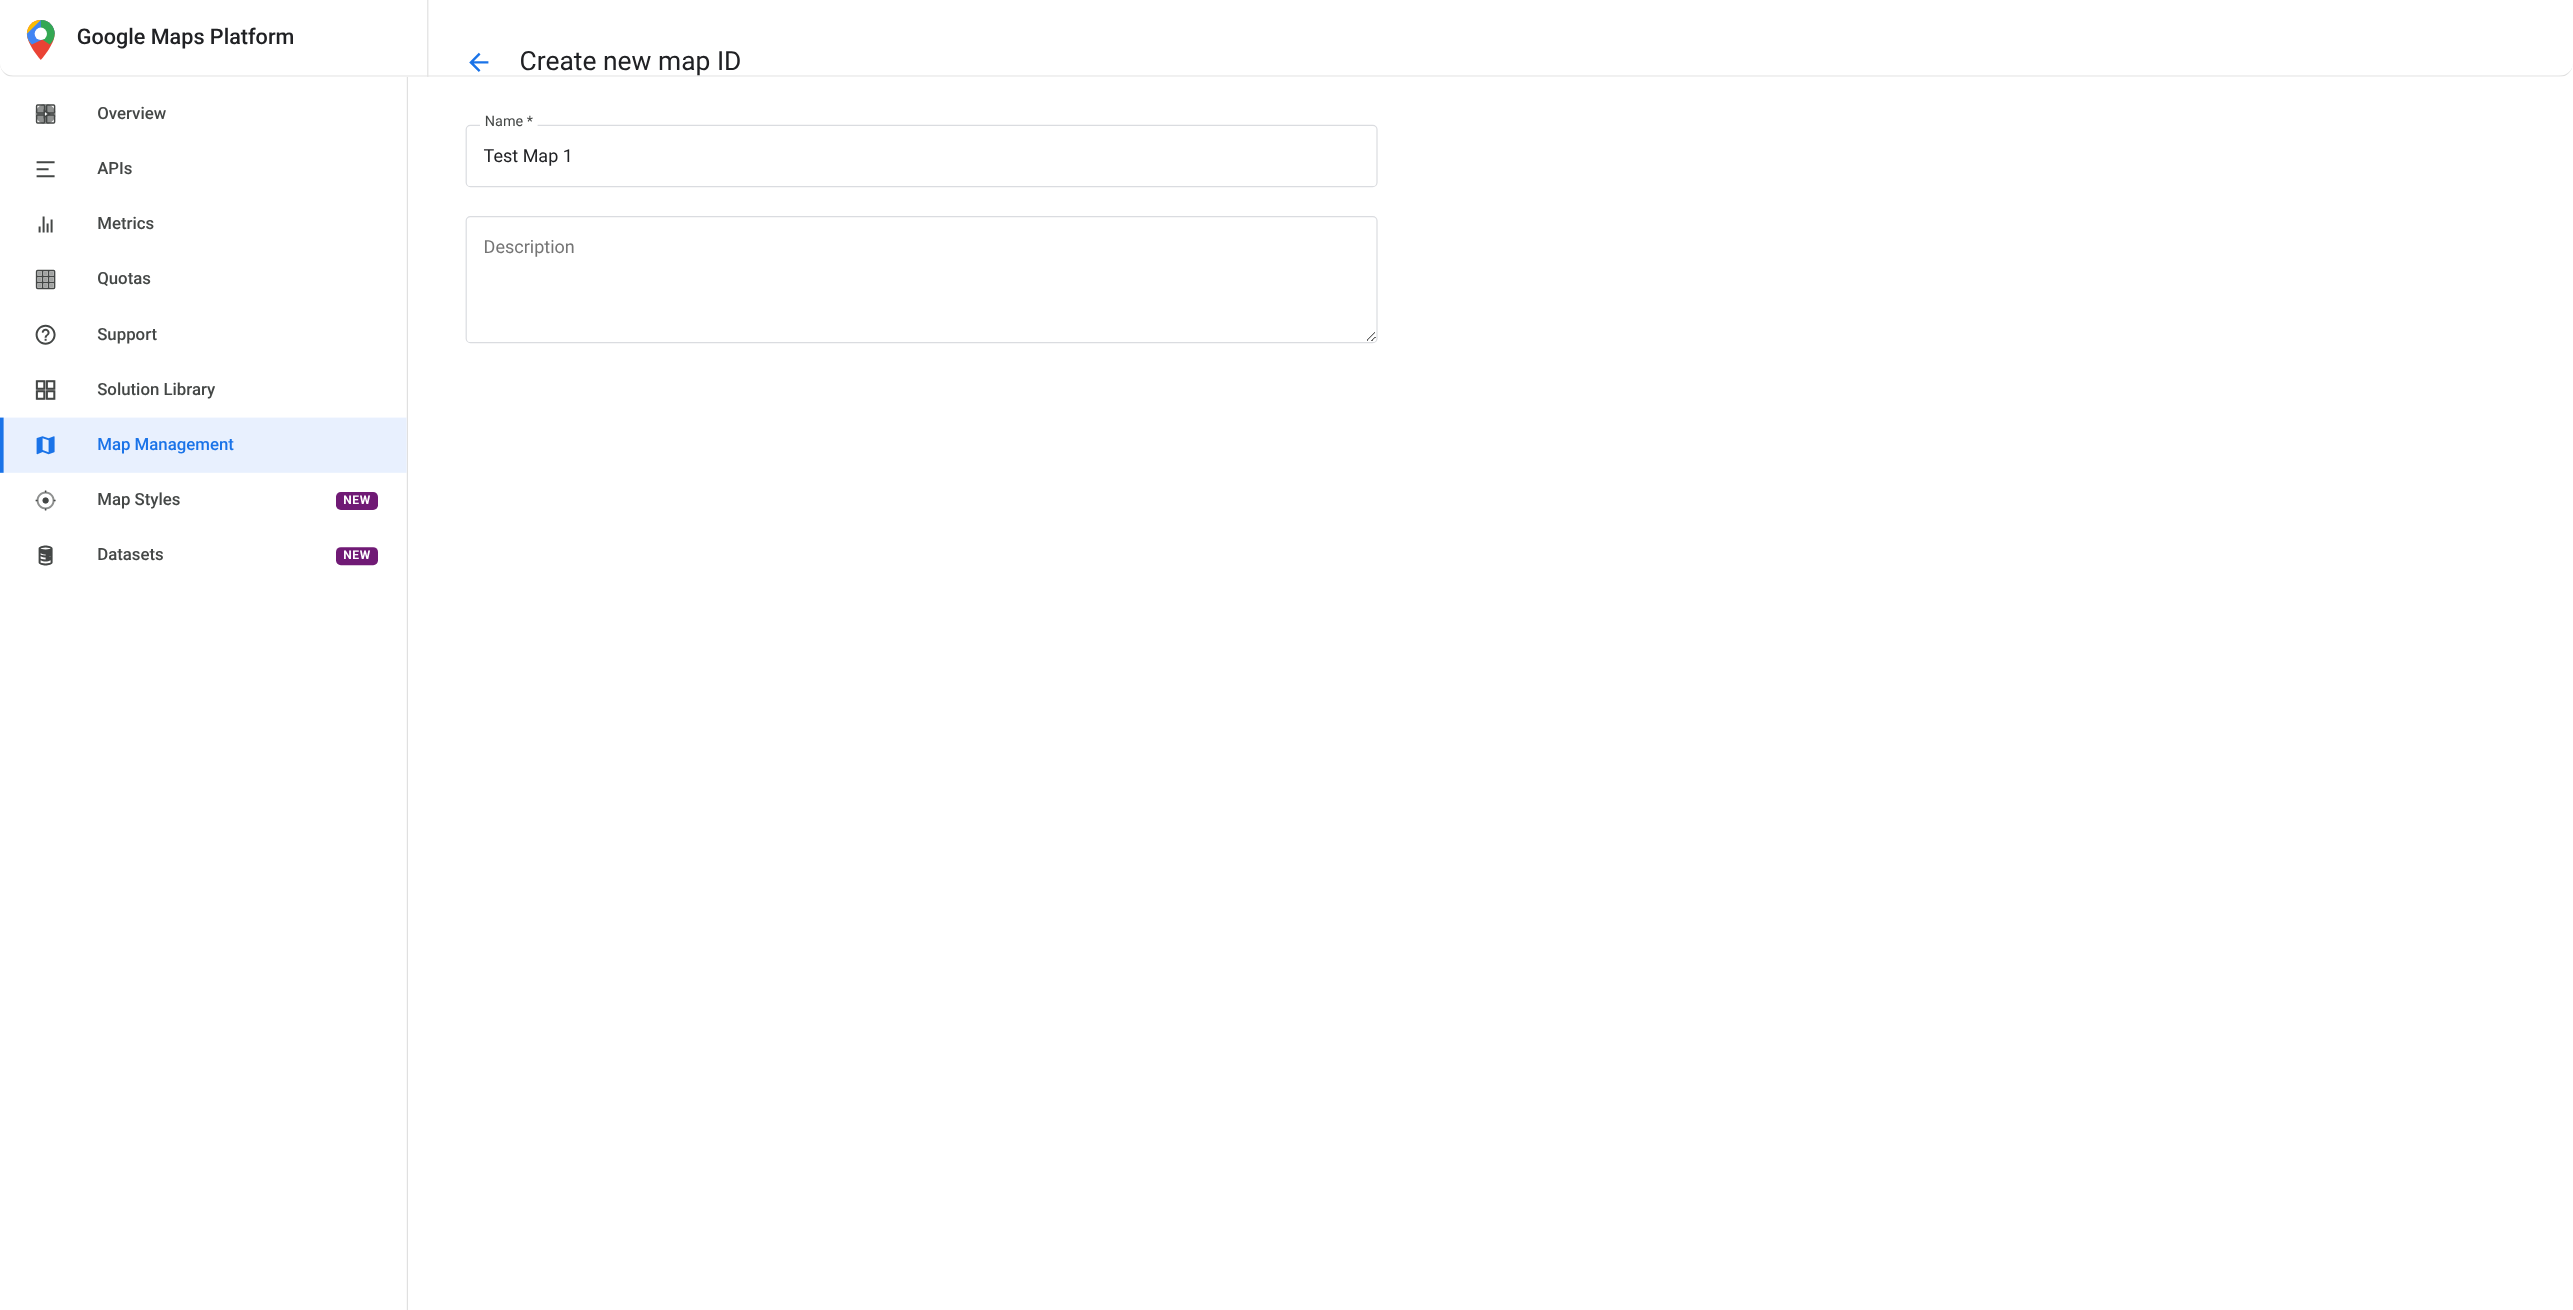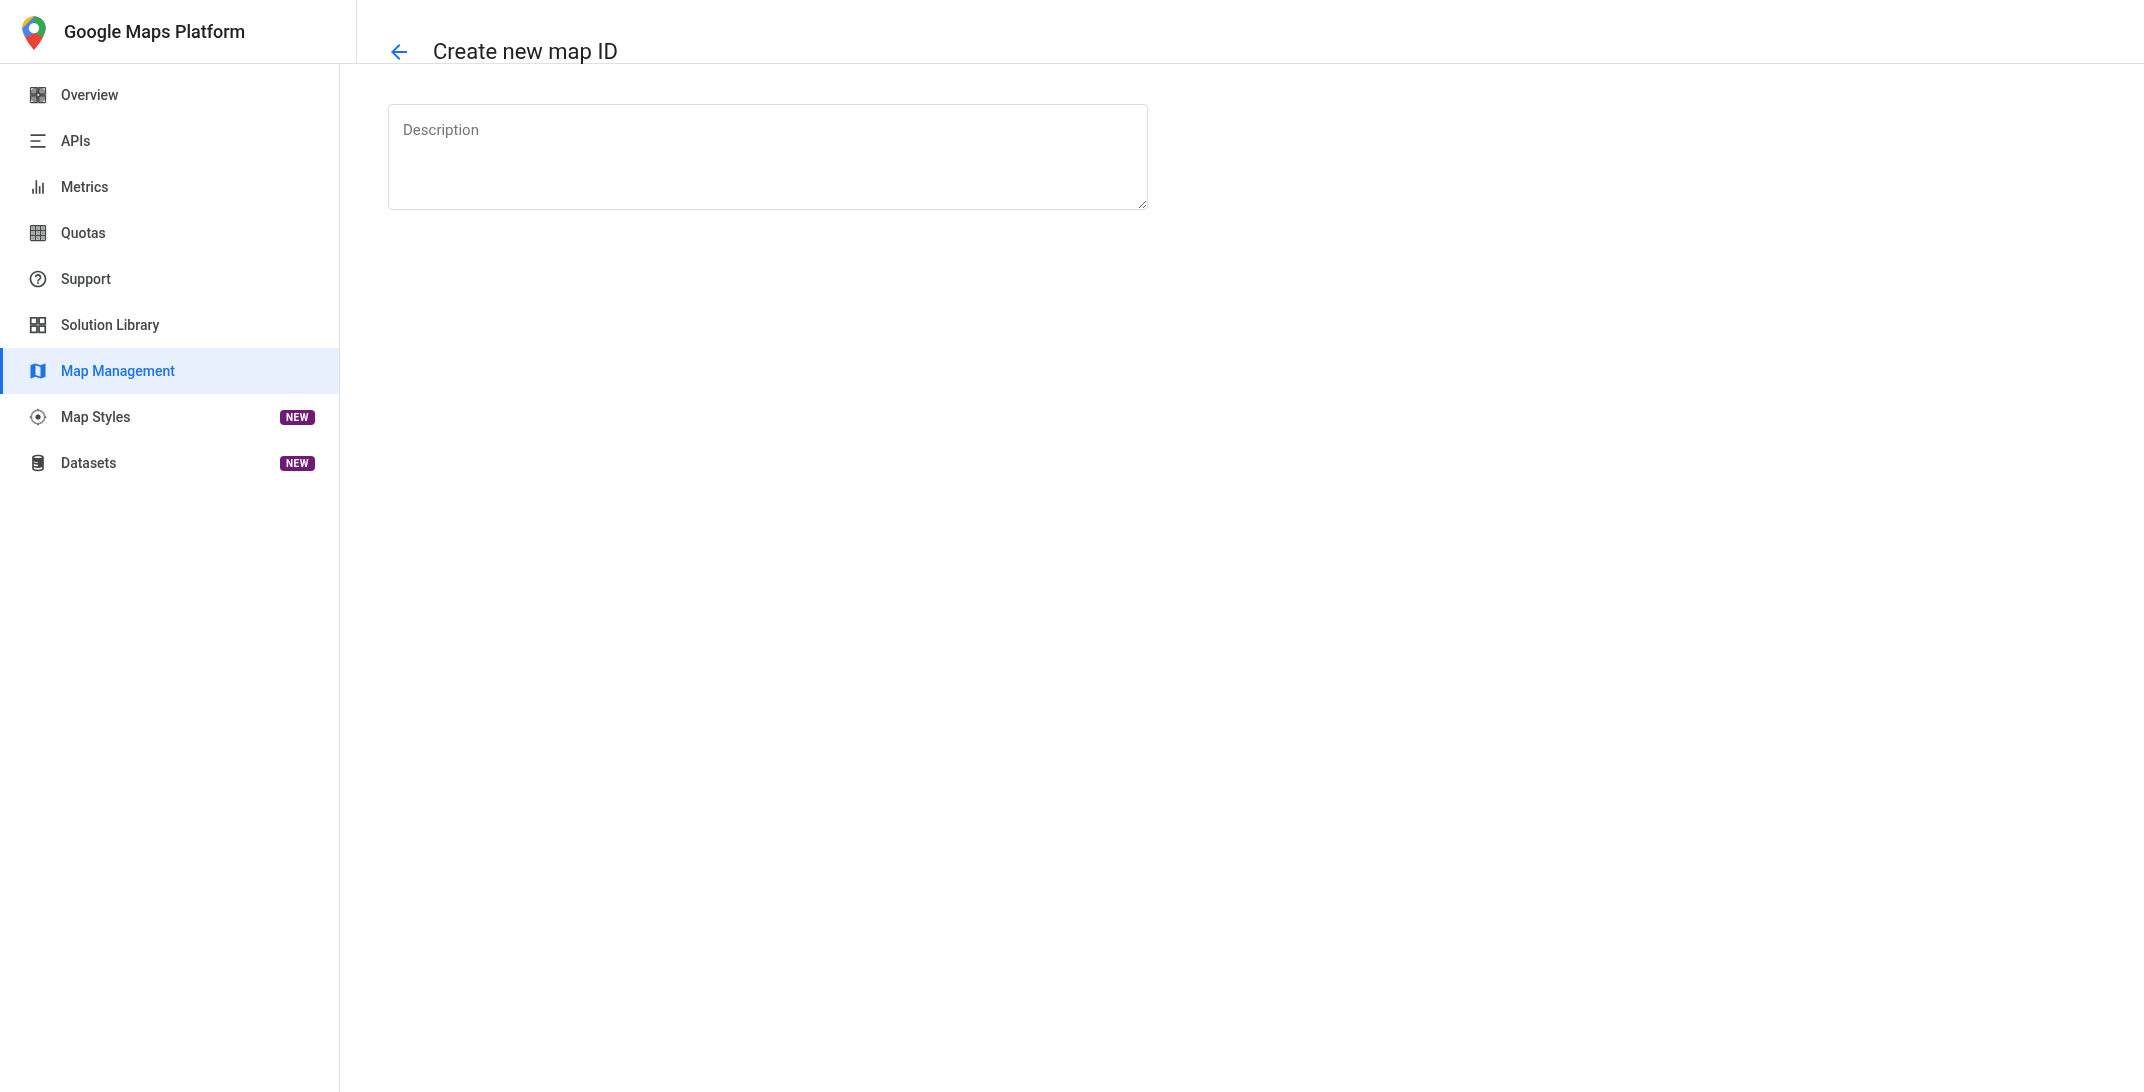--- a/index.html
+++ b/index.html
@@ -18,20 +18,21 @@
     }
 
     
     .top-header {
       display: flex;
       align-items: center;
       height: 64px;
       border-bottom: 1px solid #e0e0e0;
       padding: 0 16px;
       flex-shrink: 0;
+      border-radius: 11px;
     }
 
     .logo-area {
       display: flex;
       align-items: center;
       gap: 12px;
       width: 340px;
       flex-shrink: 0;
     }
 
@@ -93,21 +94,21 @@
       width: 340px;
       flex-shrink: 0;
       border-right: 1px solid #e0e0e0;
       padding: 8px 0;
       overflow-y: auto;
     }
 
     .nav-item {
       display: flex;
       align-items: center;
-      gap: 12px;
+      gap: 32px;
       padding: 12px 24px;
       cursor: pointer;
       border-left: 3px solid transparent;
       color: #444746;
       font-size: 14px;
       font-weight: 500;
       position: relative;
     }
 
     .nav-item.active {
@@ -352,20 +353,24 @@
       </span>
       <span class="nav-label">Datasets</span>
       <span class="new-badge">NEW</span>
     </div>
 
   </nav>
 
   <main class="content-area">
     <div class="form-container">
 
+      <div class="form-field">
+        <span class="field-label">Name *</span>
+        <input type="text" class="text-input" value="Test Map 1" style="">
+      </div>
 
       <div class="form-field">
         <textarea class="textarea-input" placeholder="Description" rows="4" style=""></textarea>
       </div>
 
 
     </div>
   </main>
 
 </div>

